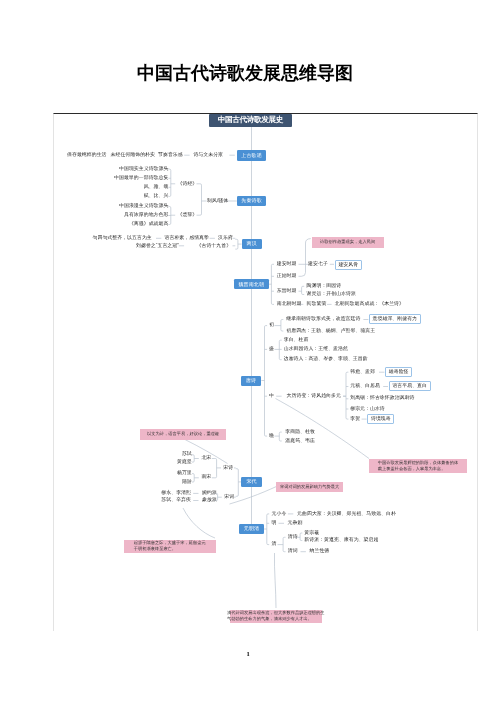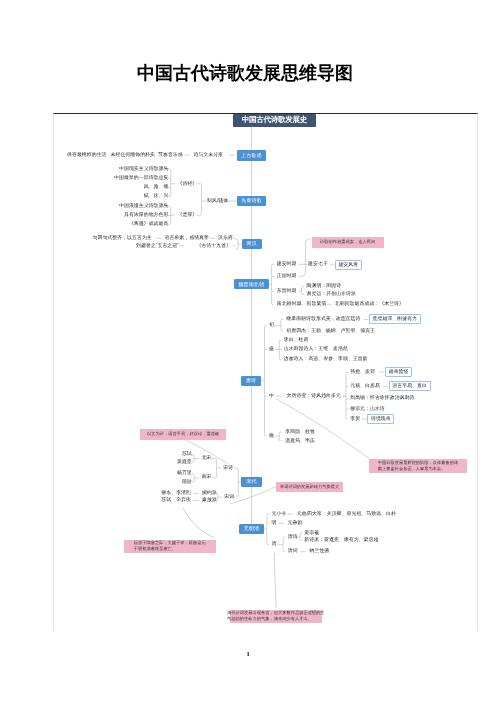--- a/index.html
+++ b/index.html
@@ -3,21 +3,21 @@
 <meta charset="utf-8">
 <style>
   html,body{margin:0;padding:0;}
   body{width:496px;height:702px;background:#fff;font-family:"Liberation Sans",sans-serif;position:relative;overflow:hidden;-webkit-font-smoothing:antialiased;}
   #title{position:absolute;left:-3px;top:61px;width:496px;text-align:center;font-size:18px;font-weight:bold;color:#000;}
   #frame{position:absolute;left:53px;top:113px;width:425px;height:518px;border-left:1px solid #e3e3e3;border-right:1px solid #e3e3e3;border-top:1px solid #2b2b2b;box-sizing:border-box;}
   #pagenum{position:absolute;left:0;top:650px;width:496px;text-align:center;font-size:6.5px;color:#000;font-weight:bold;font-family:"Liberation Serif",serif;}
   #map{position:absolute;left:0;top:0;width:496px;height:702px;}
   svg#lines{position:absolute;left:0;top:0;width:496px;height:702px;}
   .node{position:absolute;background:#4a90d4;border-radius:1.2px;color:#fff;font-size:4.6px;display:flex;align-items:center;justify-content:center;text-align:center;line-height:1.05;letter-spacing:0.1px;}
-  .root{position:absolute;background:#3e5471;border-radius:1px;color:#fff;font-size:7.5px;display:flex;align-items:center;justify-content:center;font-weight:bold;letter-spacing:0.3px;margin-left:24px;}
+  .root{position:absolute;background:#3e5471;border-radius:1px;color:#fff;font-size:7.5px;display:flex;align-items:center;justify-content:center;font-weight:bold;letter-spacing:0.3px;}
   .t{position:absolute;font-size:4.9px;color:#262626;white-space:nowrap;line-height:1;letter-spacing:0.05px;}
   .tr{position:absolute;font-size:4.9px;color:#262626;white-space:nowrap;line-height:1;text-align:right;letter-spacing:0.05px;}
   .bx{position:absolute;font-size:4.9px;color:#262626;white-space:nowrap;border:0.6px solid #9cc3e8;border-radius:1px;padding:1.6px 2.6px;line-height:1;background:#fff;letter-spacing:0.05px;}
   .note{position:absolute;background:#eeb6c8;color:#2e2e2e;font-size:4.2px;line-height:1.45;padding:2.2px 3px;white-space:pre;letter-spacing:0.05px;}
 </style>
 </head>
 <body>
 
 <div id="title">中国古代诗歌发展思维导图</div>
 <div id="frame"></div>

